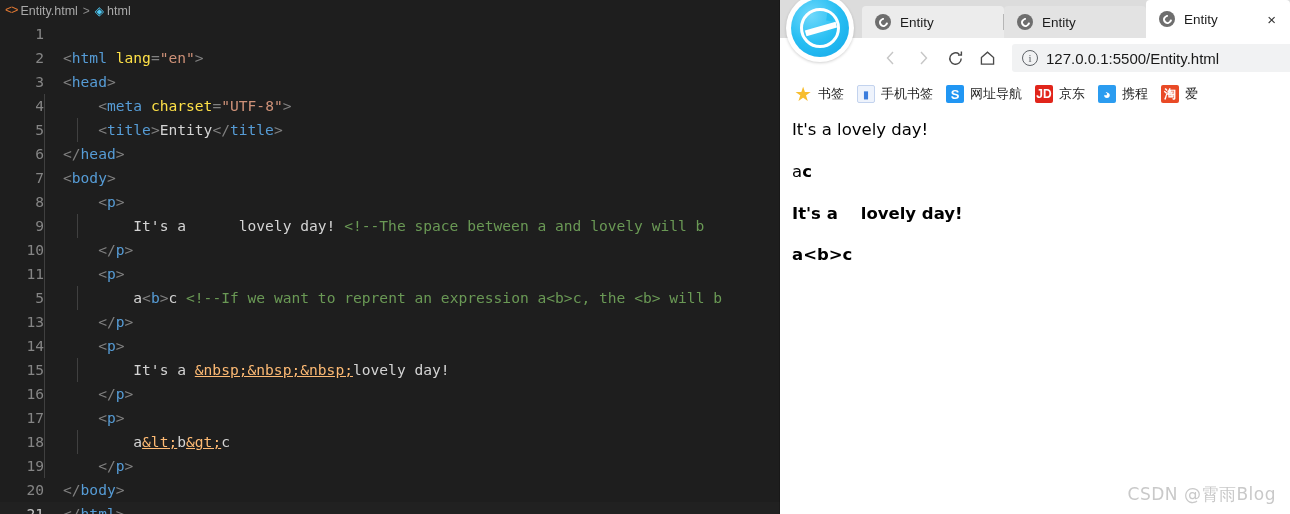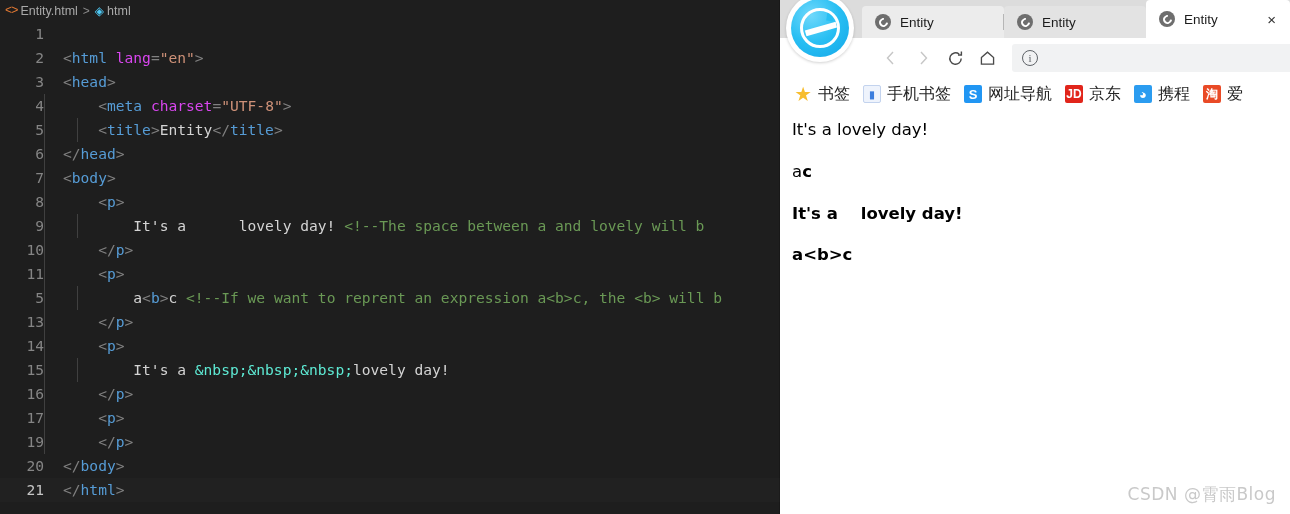--- a/index.html
+++ b/index.html
@@ -67,25 +67,25 @@
     content:""; position:absolute; top:0; bottom:0;
     width:1px; background:#404040;
   }
   .guide1::before { left: 0px; }
   .guide2::after {
     content:""; position:absolute; top:0; bottom:0; left:33.4px;
     width:1px; background:#404040;
   }
   .tag    { color: #569cd6; }
   .brk    { color: #808080; }
-  .attr   { color: #d946ef; }
+  .attr   { color: #fde047; }
   .str    { color: #ce9178; }
   .txt    { color: #d4d4d4; }
   .cmt    { color: #6a9955; }
-  .ent    { color: #5eead4; }
+  .ent    { color: #fdba74; text-decoration: underline; }
   .doct   { color: #569cd6; }
   .doctname { color: #9cdcfe; }
 
   
   #browser {
     position: absolute; left: 780px; top: 0;
     width: 510px; height: 514px;
     background: #ffffff;
     overflow: hidden;
     box-shadow: -1px 0 0 rgba(0,0,0,.18);
@@ -215,21 +215,21 @@
     color: #262626;
     overflow: hidden;
     white-space: nowrap;
   }
   .bm { display: flex; align-items: center; gap: 6px; padding-right: 6px; }
   .bm-ico {
     width: 18px; height: 18px; flex: 0 0 18px;
     display: flex; align-items: center; justify-content: center;
     font-size: 13px; border-radius: 2px; color:#fff; font-weight: bold;
   }
-  .bm-label { font-family: "DejaVu Sans", sans-serif; font-size: 16px; }
+  .bm-label { font-family: "DejaVu Sans", sans-serif; font-size: 13px; }
 
   #page {
     position: relative;
     background: #fff;
     height: calc(514px - 38px - 40px - 32px);
     padding: 10px 16px 0 12px;
     overflow: hidden;
   }
   #page p {
     font-family: "DejaVu Sans", sans-serif;
@@ -276,20 +276,21 @@
         <div class="code-line"><span class="ln">8</span><span class="ctext guide1"><span class="brk">    &lt;</span><span class="tag">p</span><span class="brk">&gt;</span></span></div>
         <div class="code-line"><span class="ln">9</span><span class="ctext guide1 guide2"><span class="txt">        It's a      lovely day! </span><span class="cmt">&lt;!--The space between a and lovely will b</span></span></div>
         <div class="code-line"><span class="ln">10</span><span class="ctext guide1"><span class="brk">    &lt;/</span><span class="tag">p</span><span class="brk">&gt;</span></span></div>
         <div class="code-line"><span class="ln">11</span><span class="ctext guide1"><span class="brk">    &lt;</span><span class="tag">p</span><span class="brk">&gt;</span></span></div>
         <div class="code-line"><span class="ln">5</span><span class="ctext guide1 guide2"><span class="txt">        a</span><span class="brk">&lt;</span><span class="tag">b</span><span class="brk">&gt;</span><span class="txt">c </span><span class="cmt">&lt;!--If we want to reprent an expression a&lt;b&gt;c, the &lt;b&gt; will b</span></span></div>
         <div class="code-line"><span class="ln">13</span><span class="ctext guide1"><span class="brk">    &lt;/</span><span class="tag">p</span><span class="brk">&gt;</span></span></div>
         <div class="code-line"><span class="ln">14</span><span class="ctext guide1"><span class="brk">    &lt;</span><span class="tag">p</span><span class="brk">&gt;</span></span></div>
         <div class="code-line"><span class="ln">15</span><span class="ctext guide1 guide2"><span class="txt">        It's a </span><span class="ent">&amp;nbsp;&amp;nbsp;&amp;nbsp;</span><span class="txt">lovely day!</span></span></div>
         <div class="code-line"><span class="ln">16</span><span class="ctext guide1"><span class="brk">    &lt;/</span><span class="tag">p</span><span class="brk">&gt;</span></span></div>
         <div class="code-line"><span class="ln">17</span><span class="ctext guide1"><span class="brk">    &lt;</span><span class="tag">p</span><span class="brk">&gt;</span></span></div>
+        <div class="code-line"><span class="ln">18</span><span class="ctext guide1 guide2"><span class="txt">        a</span><span class="ent">&amp;lt;</span><span class="txt">b</span><span class="ent">&amp;gt;</span><span class="txt">c</span></span></div>
         <div class="code-line"><span class="ln">19</span><span class="ctext guide1"><span class="brk">    &lt;/</span><span class="tag">p</span><span class="brk">&gt;</span></span></div>
         <div class="code-line"><span class="ln">20</span><span class="ctext"><span class="brk">&lt;/</span><span class="tag">body</span><span class="brk">&gt;</span></span></div>
         <div class="code-line active"><span class="ln">21</span><span class="ctext"><span class="brk">&lt;/</span><span class="tag">html</span><span class="brk">&gt;</span></span></div>
       </div>
   </div>
 
   <div id="browser">
 
     <div id="tabstrip">
       <div id="logo-wrap">
@@ -336,20 +337,21 @@
           <path d="M16.2 2.6 L16.2 6.4 L12.6 6.4" fill="none" stroke="currentColor" stroke-width="1.5"></path>
         </svg>
       </div>
       <div class="navbtn">
         <svg width="19" height="19" viewBox="0 0 20 20">
           <path d="M3.6 9 L10 3.4 L16.4 9 L16.4 16 L3.6 16 Z" fill="none" stroke="currentColor" stroke-width="1.4"></path>
         </svg>
       </div>
       <div id="urlbar">
         <span class="info-icon">i</span>
+        <span id="url-text">127.0.0.1:5500/Entity.html</span>
       </div>
     </div>
 
     <div id="bookmarks">
         <div class="bm">
           <span class="bm-ico" style="background: transparent; color: rgb(247, 189, 46); font-size: 17px;">★</span>
           <span class="bm-label">书签</span>
         </div>
         <div class="bm">
           <span class="bm-ico" style="background: rgb(238, 243, 252); color: rgb(59, 125, 221); border: 1px solid rgb(195, 211, 238); font-size: 10px;">▮</span>

